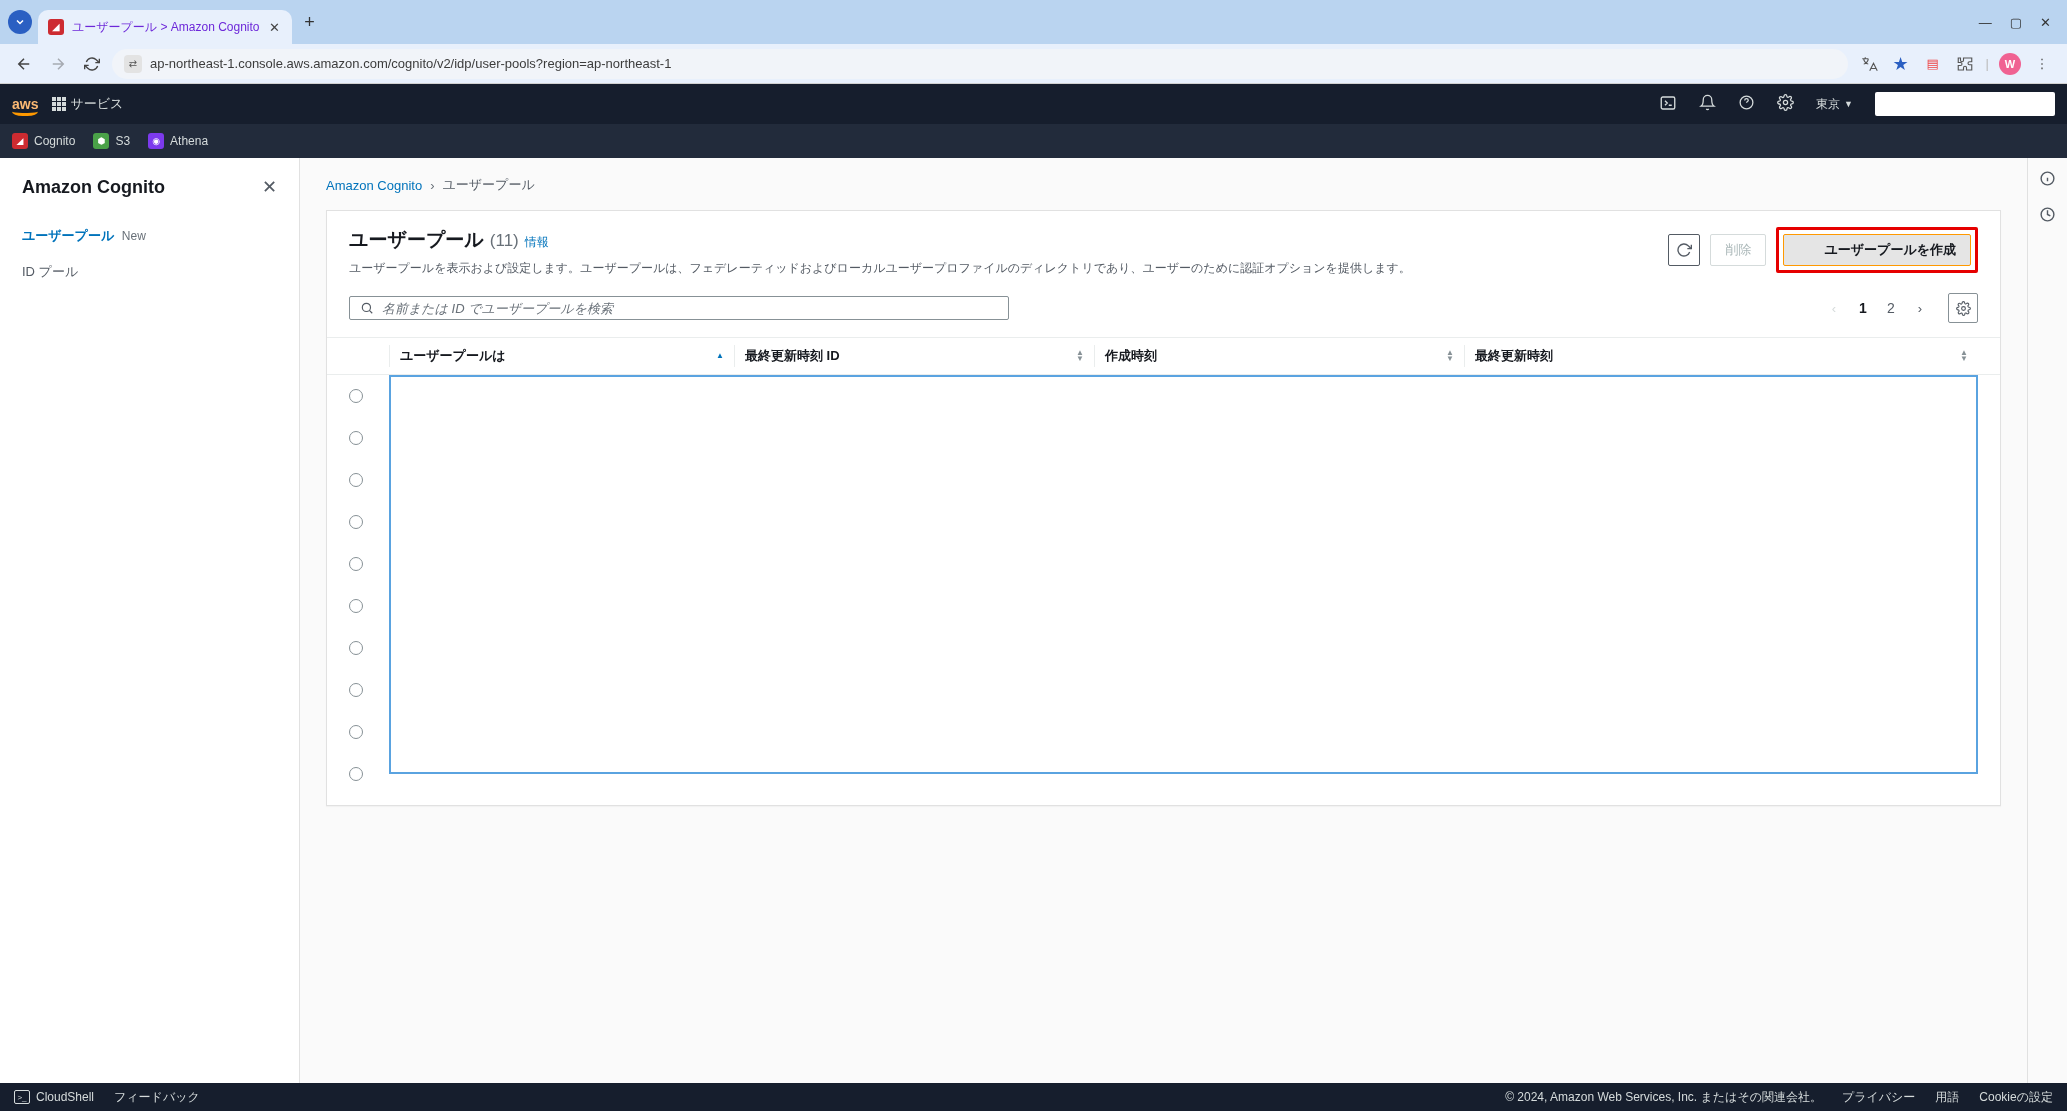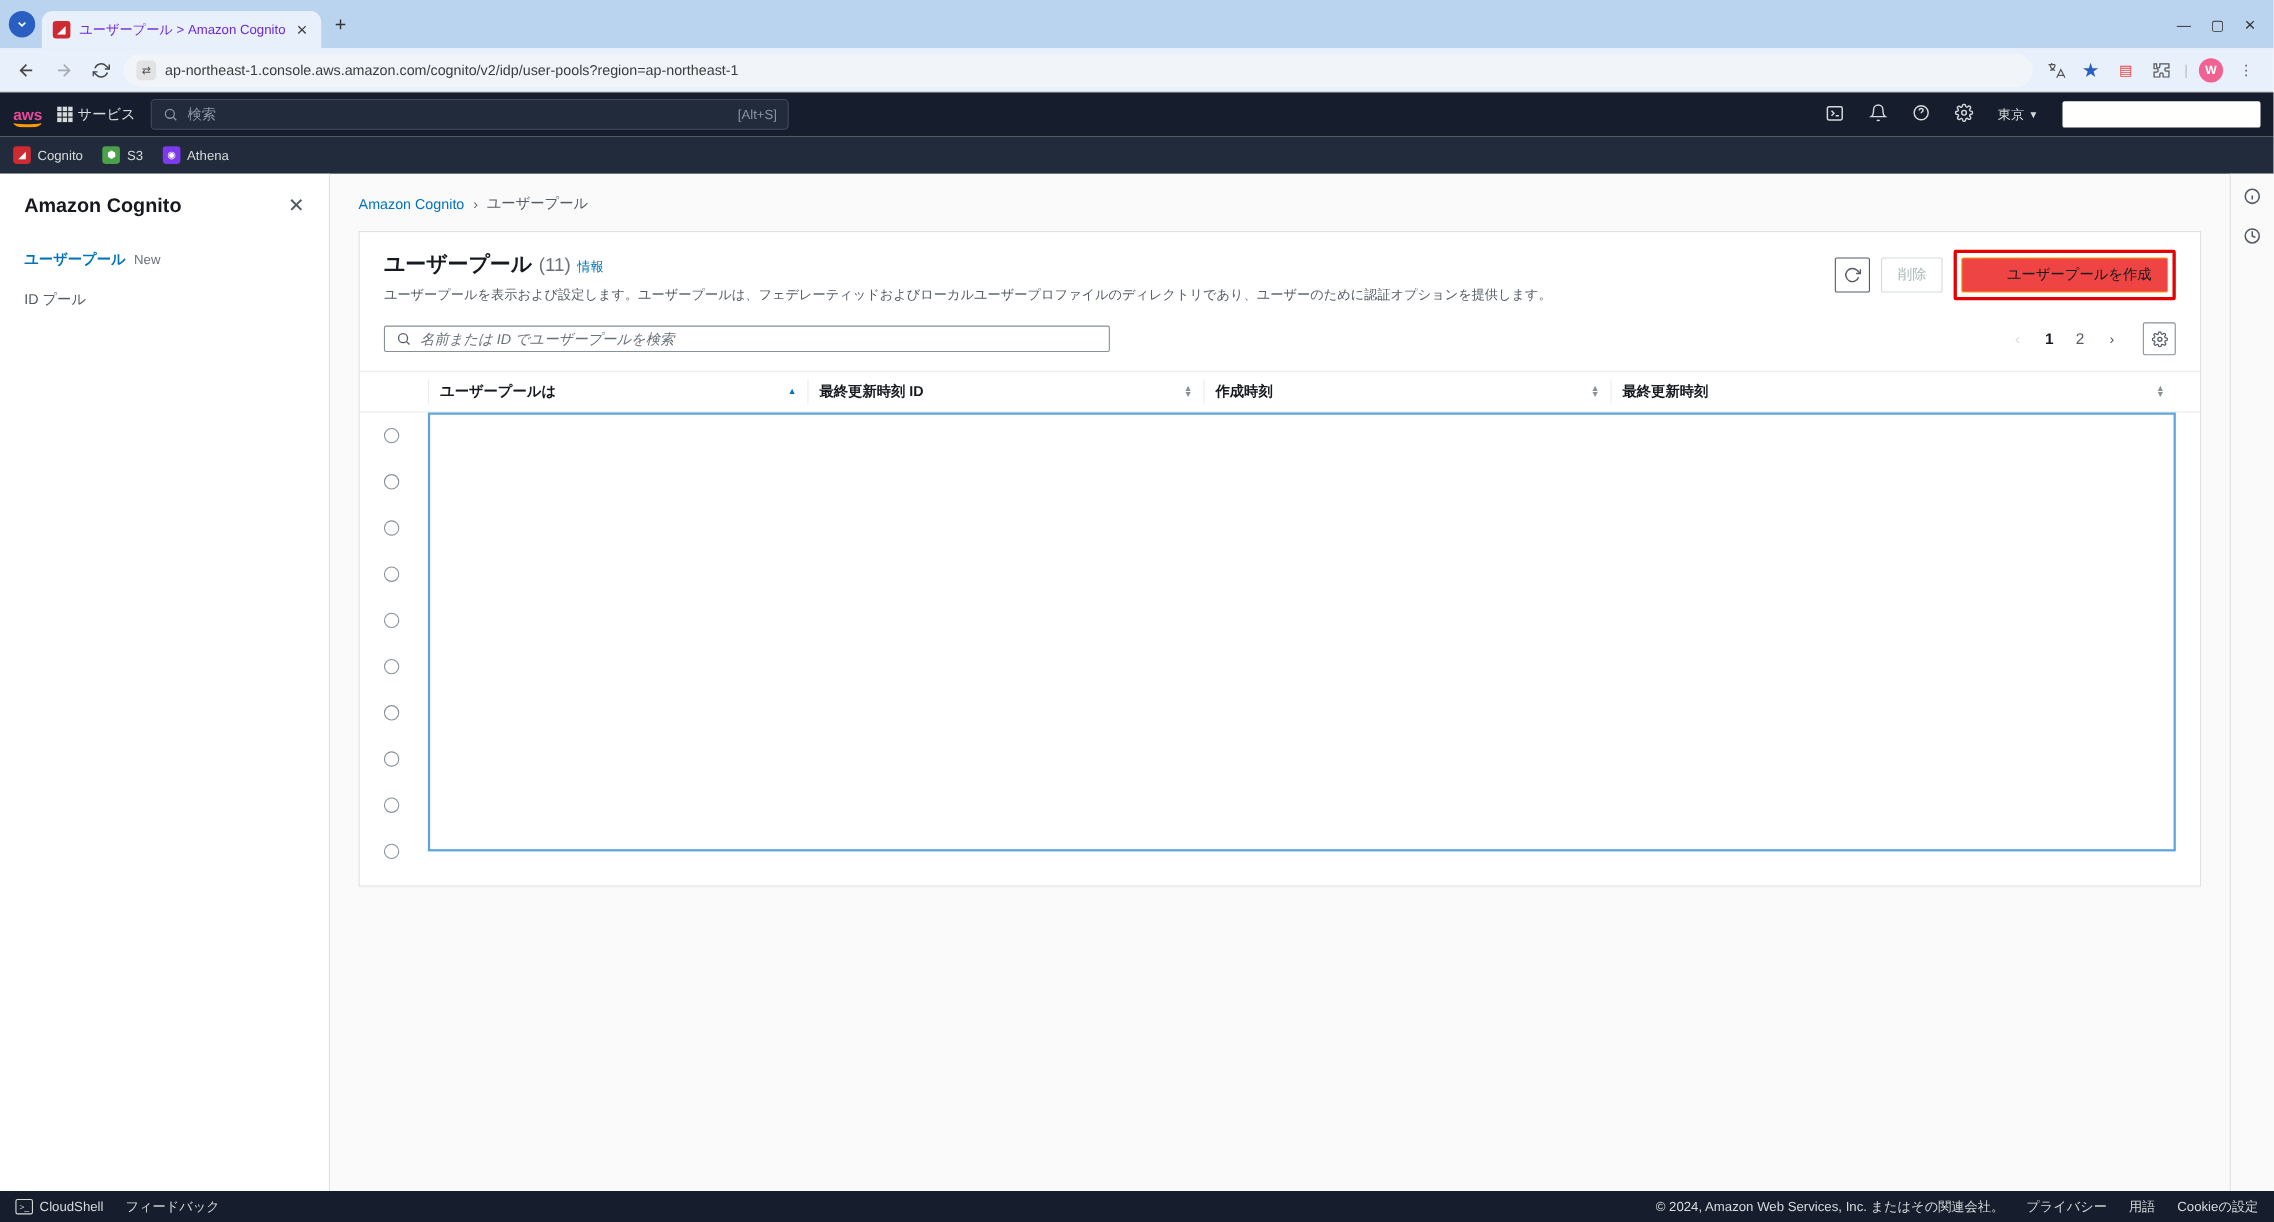--- a/index.html
+++ b/index.html
@@ -22,21 +22,21 @@
 .nav-btn { width: 28px; height: 28px; display: flex; align-items: center; justify-content: center; color: #444; border-radius: 50%; }
 .url-box { flex: 1; height: 30px; background: #f1f4f9; border-radius: 15px; display: flex; align-items: center; padding: 0 12px; gap: 8px; }
 .url-icon { width: 18px; height: 18px; background: #e3e3e3; border-radius: 4px; display: flex; align-items: center; justify-content: center; font-size: 10px; color: #555; }
 .url-text { font-size: 13px; color: #3c3c3c; }
 .addr-actions { display: flex; align-items: center; gap: 10px; padding: 0 4px; }
 .addr-icon { width: 22px; height: 22px; display: flex; align-items: center; justify-content: center; }
 .profile-icon { width: 22px; height: 22px; border-radius: 50%; background: #f06292; color: #fff; display: flex; align-items: center; justify-content: center; font-size: 11px; font-weight: bold; }
 
 
 .aws-header { height: 40px; background: #161e2d; display: flex; align-items: center; padding: 0 12px; gap: 14px; color: #d5dbdb; }
-.aws-logo { color: #ec4899; font-size: 14px; font-weight: bold; letter-spacing: 0; position: relative; }
+.aws-logo { color: #fdba74; font-size: 14px; font-weight: bold; letter-spacing: 0; position: relative; }
 .aws-logo::after { content: ""; display: block; position: absolute; bottom: -4px; left: 0; right: 0; height: 8px; border-bottom: 3px solid #ff9900; border-radius: 0 0 40% 40%; }
 .services-btn { display: flex; align-items: center; gap: 4px; font-size: 13px; color: #d5dbdb; }
 .grid-icon { display: grid; grid-template-columns: repeat(3, 4px); grid-template-rows: repeat(3, 4px); gap: 1px; }
 .grid-icon span { background: #d5dbdb; }
 .search-box { flex: 0 0 580px; height: 28px; background: #222b3b; border: 1px solid #414b5c; border-radius: 4px; display: flex; align-items: center; padding: 0 10px; gap: 8px; position: relative; }
 .search-label { color: #8c95a6; font-size: 13px; }
 .search-hotkey { position: absolute; right: 10px; color: #8c95a6; font-size: 12px; }
 .header-right { margin-left: auto; display: flex; align-items: center; gap: 22px; }
 .header-right svg { stroke: #d5dbdb; }
 .region-label { font-size: 12px; color: #d5dbdb; display: flex; align-items: center; gap: 4px; }
@@ -75,21 +75,21 @@
 .header-left { flex: 1; }
 .header-title-line { display: flex; align-items: baseline; gap: 6px; }
 .h-title { font-size: 19px; font-weight: bold; color: #16191f; }
 .h-count { font-size: 17px; color: #687078; }
 .h-info { font-size: 12px; color: #0073bb; cursor: pointer; }
 .h-desc { font-size: 12px; color: #545b64; margin-top: 6px; line-height: 1.5; }
 .header-actions { display: flex; align-items: center; gap: 10px; }
 .btn { height: 32px; padding: 0 14px; border: 1px solid #545b64; border-radius: 2px; background: #fff; font-size: 13px; color: #545b64; display: flex; align-items: center; justify-content: center; cursor: pointer; }
 .btn-icon { width: 32px; padding: 0; }
 .btn.disabled { color: #aab7b8; border-color: #d5dbdb; cursor: not-allowed; }
-.btn.primary { background: #ef4444; border-color: #ff9900; color: #16191f; font-weight: normal; padding-left: 40px; }
+.btn.primary { background: #e5e5e5; border-color: #ff9900; color: #16191f; font-weight: bold; padding-left: 40px; }
 .highlight-box { border: 3px solid #e60000; padding: 4px; border-radius: 2px; }
 
 .filter-row { display: flex; align-items: center; padding: 4px 22px 14px; gap: 18px; }
 .filter-input { width: 660px; height: 24px; border: 1px solid #879196; border-radius: 2px; display: flex; align-items: center; padding: 0 10px; gap: 8px; }
 .filter-input input { border: none; outline: none; flex: 1; font-size: 13px; font-style: italic; color: #16191f; font-family: inherit; }
 .filter-input input::placeholder { color: #687078; }
 .pagination { margin-left: auto; display: flex; align-items: center; gap: 6px; }
 .page-arrow { width: 24px; height: 24px; display: flex; align-items: center; justify-content: center; color: #545b64; cursor: pointer; }
 .page-arrow.disabled { color: #d5dbdb; }
 .page-num { width: 22px; text-align: center; font-size: 14px; color: #545b64; cursor: pointer; }
@@ -191,28 +191,20 @@
         <span></span>
         <span></span>
         <span></span>
         <span></span>
         <span></span>
         <span></span>
         <span></span>
         <span></span>
       </div>
     <span>サービス</span>
-  </div>
-  <div class="search-box">
-    <svg width="14" height="14" viewBox="0 0 24 24" fill="none" stroke="#8c95a6" stroke-width="2">
-        <circle cx="11" cy="11" r="7"></circle>
-        <path d="M21 21l-5-5"></path>
-      </svg>
-    <span class="search-label">検索</span>
-    <span class="search-hotkey">[Alt+S]</span>
   </div>
   <div class="header-right">
     <div><svg width="18" height="18" viewBox="0 0 24 24" fill="none" stroke-width="1.8">
           <rect x="3" y="4" width="18" height="16" rx="2"></rect>
           <path d="M8 9l3 3-3 3M13 15h4"></path>
         </svg></div>
     <div><svg width="17" height="17" viewBox="0 0 24 24" fill="none" stroke-width="1.8">
           <path d="M18 8a6 6 0 00-12 0c0 7-3 9-3 9h18s-3-2-3-9M13.7 21a2 2 0 01-3.4 0"></path>
         </svg></div>
     <div><svg width="17" height="17" viewBox="0 0 24 24" fill="none" stroke-width="1.8">

